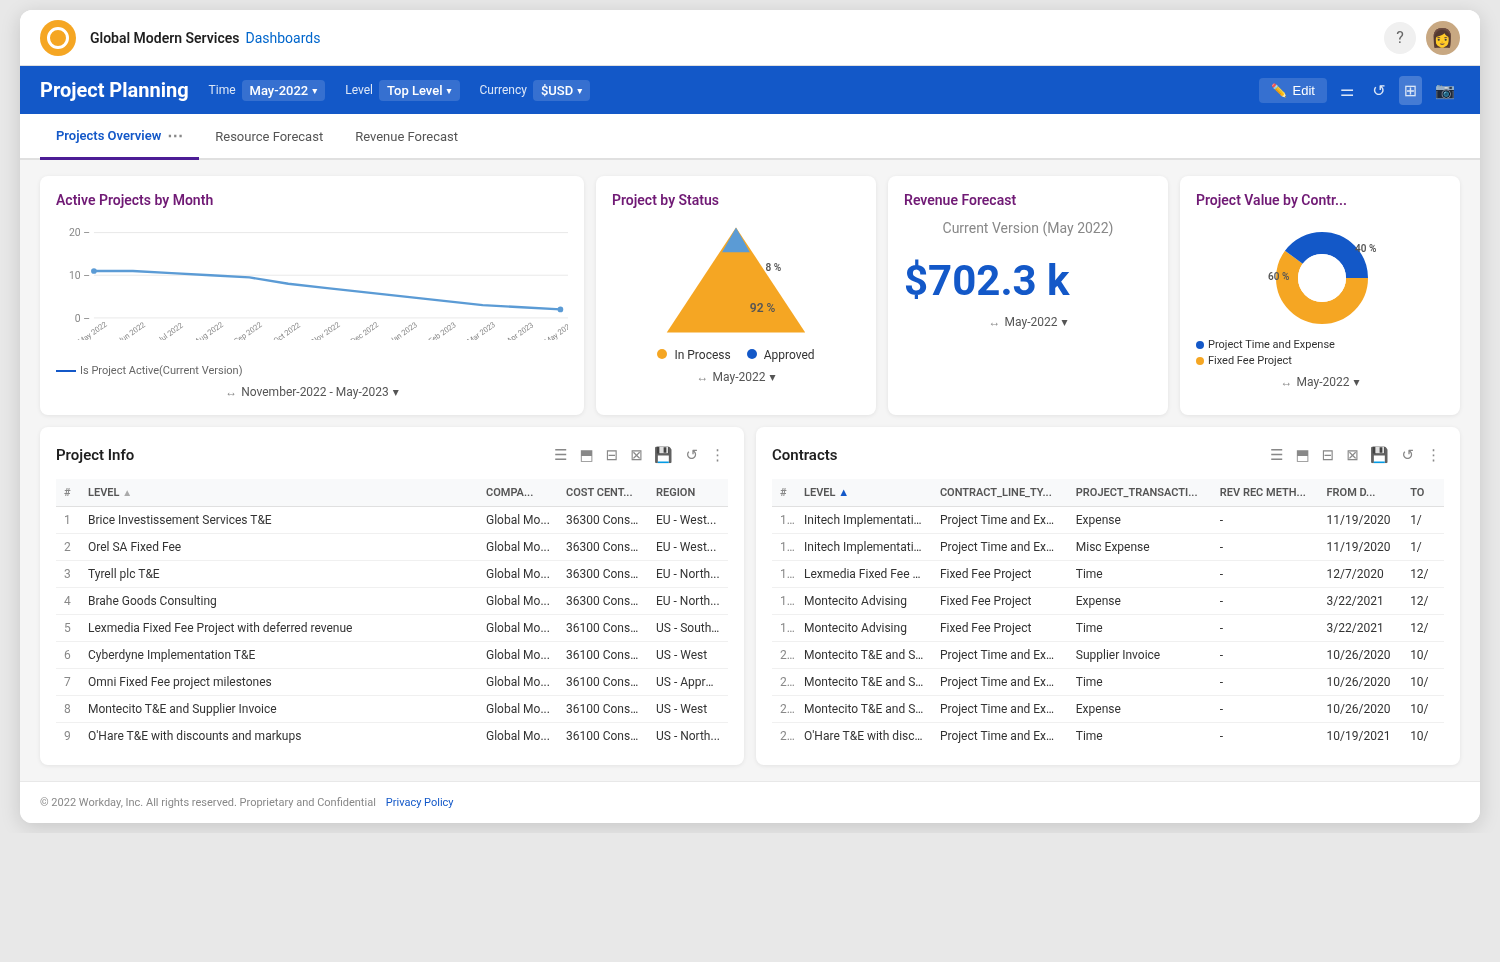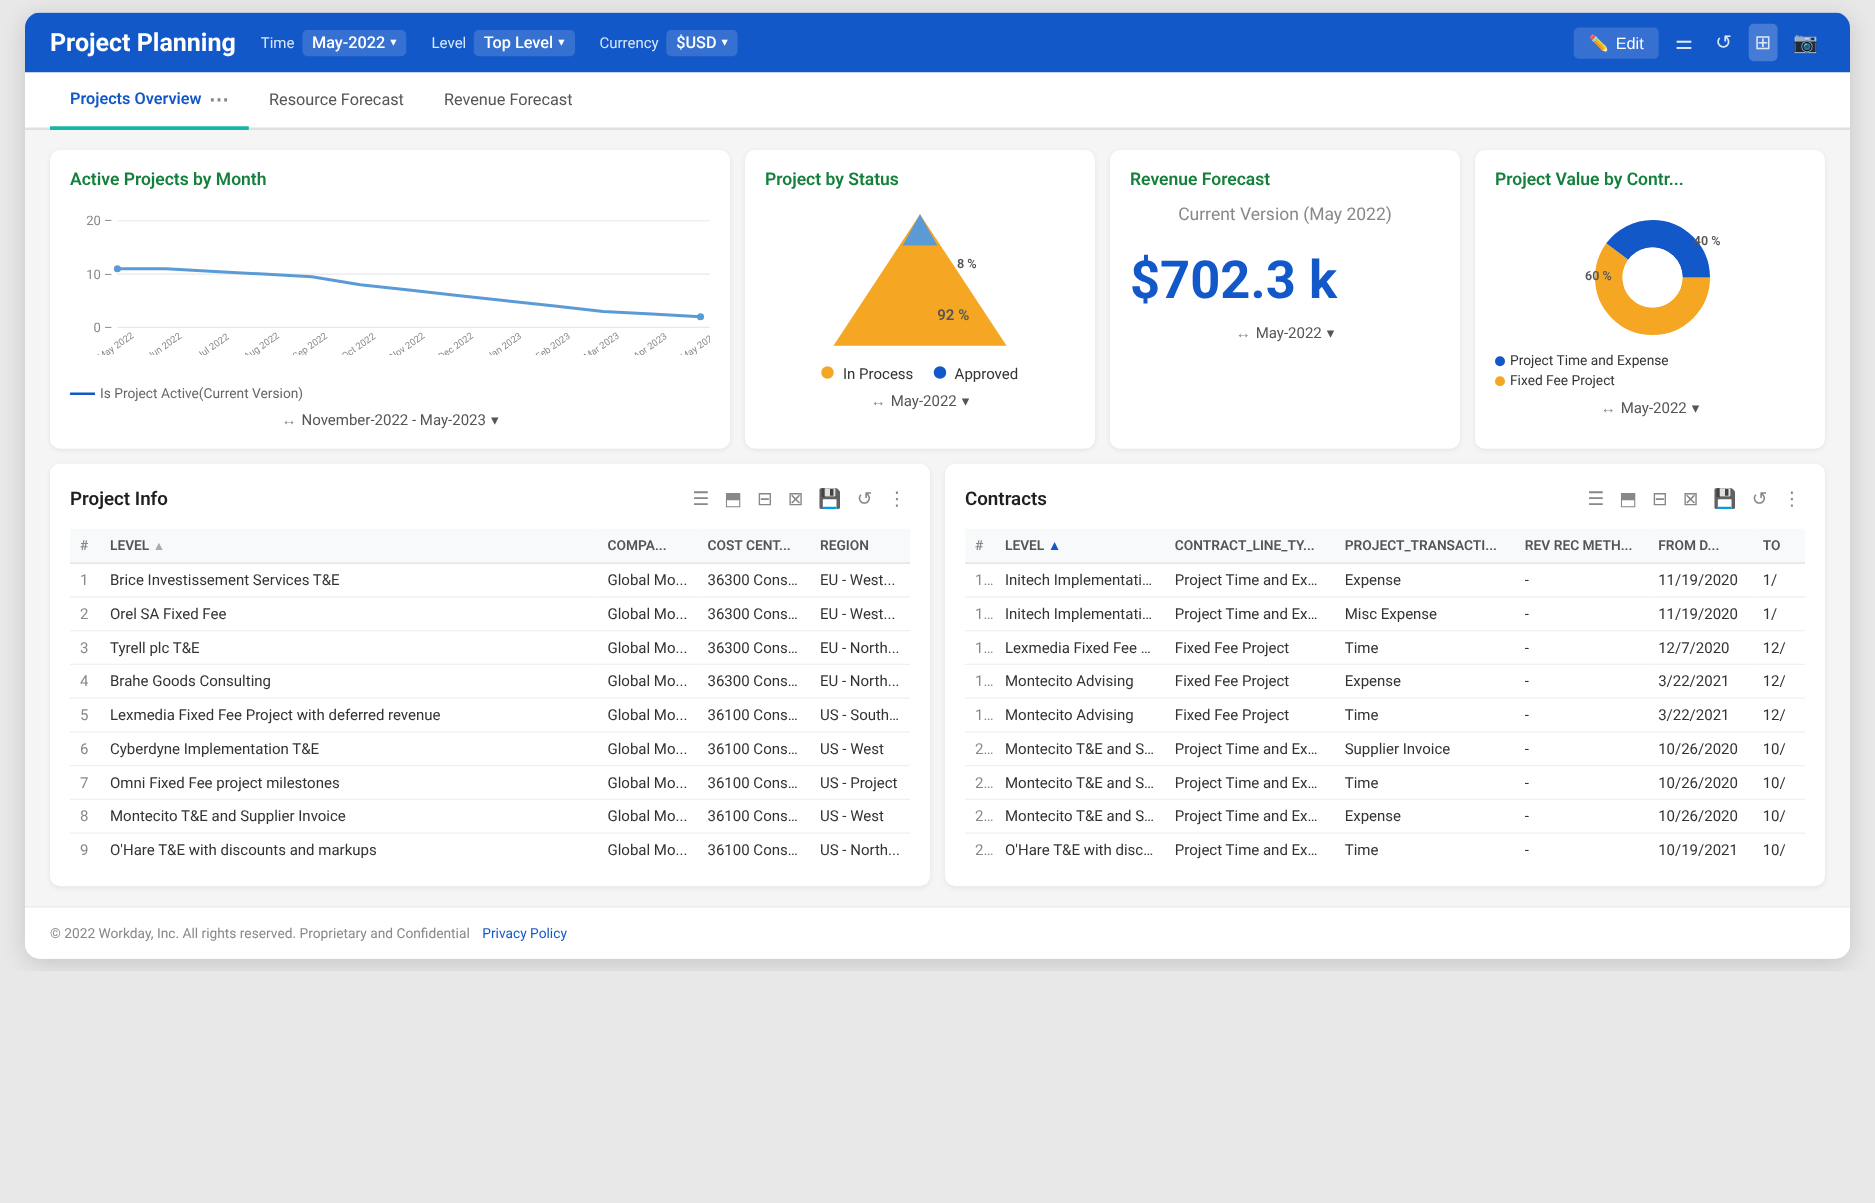--- a/index.html
+++ b/index.html
@@ -26,31 +26,31 @@
     .filter-value .chevron { font-size: 10px; }
     .header-spacer { flex: 1; }
     .header-actions { display: flex; align-items: center; gap: 8px; }
     .header-btn { background: rgba(255,255,255,0.15); border: none; color: #fff; border-radius: 4px; padding: 5px 12px; cursor: pointer; display: flex; align-items: center; gap: 5px; font-size: 13px; }
     .header-icon-btn { background: none; border: none; color: #fff; cursor: pointer; padding: 5px; font-size: 16px; opacity: 0.85; }
     .header-icon-btn.active { background: rgba(255,255,255,0.25); border-radius: 4px; }
 
     
     .tabs-row { display: flex; align-items: center; border-bottom: 2px solid #e0e0e0; padding: 0 20px; background: #fff; }
     .tab { padding: 12px 16px; cursor: pointer; font-size: 13px; color: #555; position: relative; display: flex; align-items: center; gap: 6px; }
-    .tab.active { color: #1358c8; font-weight: 600; border-bottom: 3px solid #14b8a6; margin-bottom: -2px; }
+    .tab.active { color: #1358c8; font-weight: 600; border-bottom: 3px solid #4c1d95; margin-bottom: -2px; }
     .tab-dots { color: #888; font-size: 16px; cursor: pointer; }
 
     
     .main-content { padding: 16px 20px; background: #f5f5f5; }
 
     
     .charts-row { display: grid; grid-template-columns: 1fr 280px 280px 280px; gap: 12px; margin-bottom: 12px; }
     .chart-card { background: #fff; border-radius: 8px; padding: 16px; box-shadow: 0 1px 4px rgba(0,0,0,0.08); }
 
-    .chart-title { font-size: 14px; font-weight: 600; color: #15803d; margin-bottom: 12px; }
+    .chart-title { font-size: 14px; font-weight: 600; color: #701a75; margin-bottom: 12px; }
 
     
     .line-chart-area { position: relative; height: 140px; }
     .line-chart-svg { width: 100%; height: 120px; }
     .chart-legend { font-size: 11px; color: #666; display: flex; align-items: center; gap: 4px; margin-top: 4px; }
     .chart-legend-line { width: 20px; height: 2px; background: #1358c8; display: inline-block; }
     .chart-footer { display: flex; align-items: center; justify-content: center; margin-top: 8px; font-size: 12px; color: #555; cursor: pointer; }
     .chart-footer-icon { margin-right: 4px; color: #888; }
 
     
@@ -95,20 +95,30 @@
     .sort-icon { font-size: 10px; color: #aaa; }
     .sort-asc { color: #1358c8; }
 
     .filter-sep { color: rgba(255,255,255,0.4); margin: 0 2px; }
   </style>
 </head>
 <body>
 
 <div class="app-wrapper">
 
+  <div class="top-nav">
+    <div class="logo">
+      <div class="logo-inner"></div>
+    </div>
+    <span class="app-name">Global Modern Services</span>
+    <a class="app-link">Dashboards</a>
+    <div class="nav-spacer"></div>
+    <div class="nav-icon" title="Help">?</div>
+    <div class="avatar">👩</div>
+  </div>
 
   <div class="header-bar">
     <span class="header-title">Project Planning</span>
 
     <div class="header-filter">
       <span class="filter-label">Time</span>
       <div class="filter-value">
         <span>May-2022</span>
         <span class="chevron">▾</span>
       </div>
@@ -344,21 +354,21 @@
       <td class="col-level" style="overflow:hidden;text-overflow:ellipsis;max-width:180px;">Cyberdyne Implementation T&amp;E</td>
       <td class="col-company">Global Mo...</td>
       <td class="col-cost">36100 Consu...</td>
       <td class="col-region">US - West</td>
     </tr>
               <tr>
       <td class="col-num">7</td>
       <td class="col-level" style="overflow:hidden;text-overflow:ellipsis;max-width:180px;">Omni Fixed Fee project milestones</td>
       <td class="col-company">Global Mo...</td>
       <td class="col-cost">36100 Consu...</td>
-      <td class="col-region">US - Project</td>
+      <td class="col-region">US - Approved</td>
     </tr>
               <tr>
       <td class="col-num">8</td>
       <td class="col-level" style="overflow:hidden;text-overflow:ellipsis;max-width:180px;">Montecito T&amp;E and Supplier Invoice</td>
       <td class="col-company">Global Mo...</td>
       <td class="col-cost">36100 Consu...</td>
       <td class="col-region">US - West</td>
     </tr>
               <tr>
       <td class="col-num">9</td>

